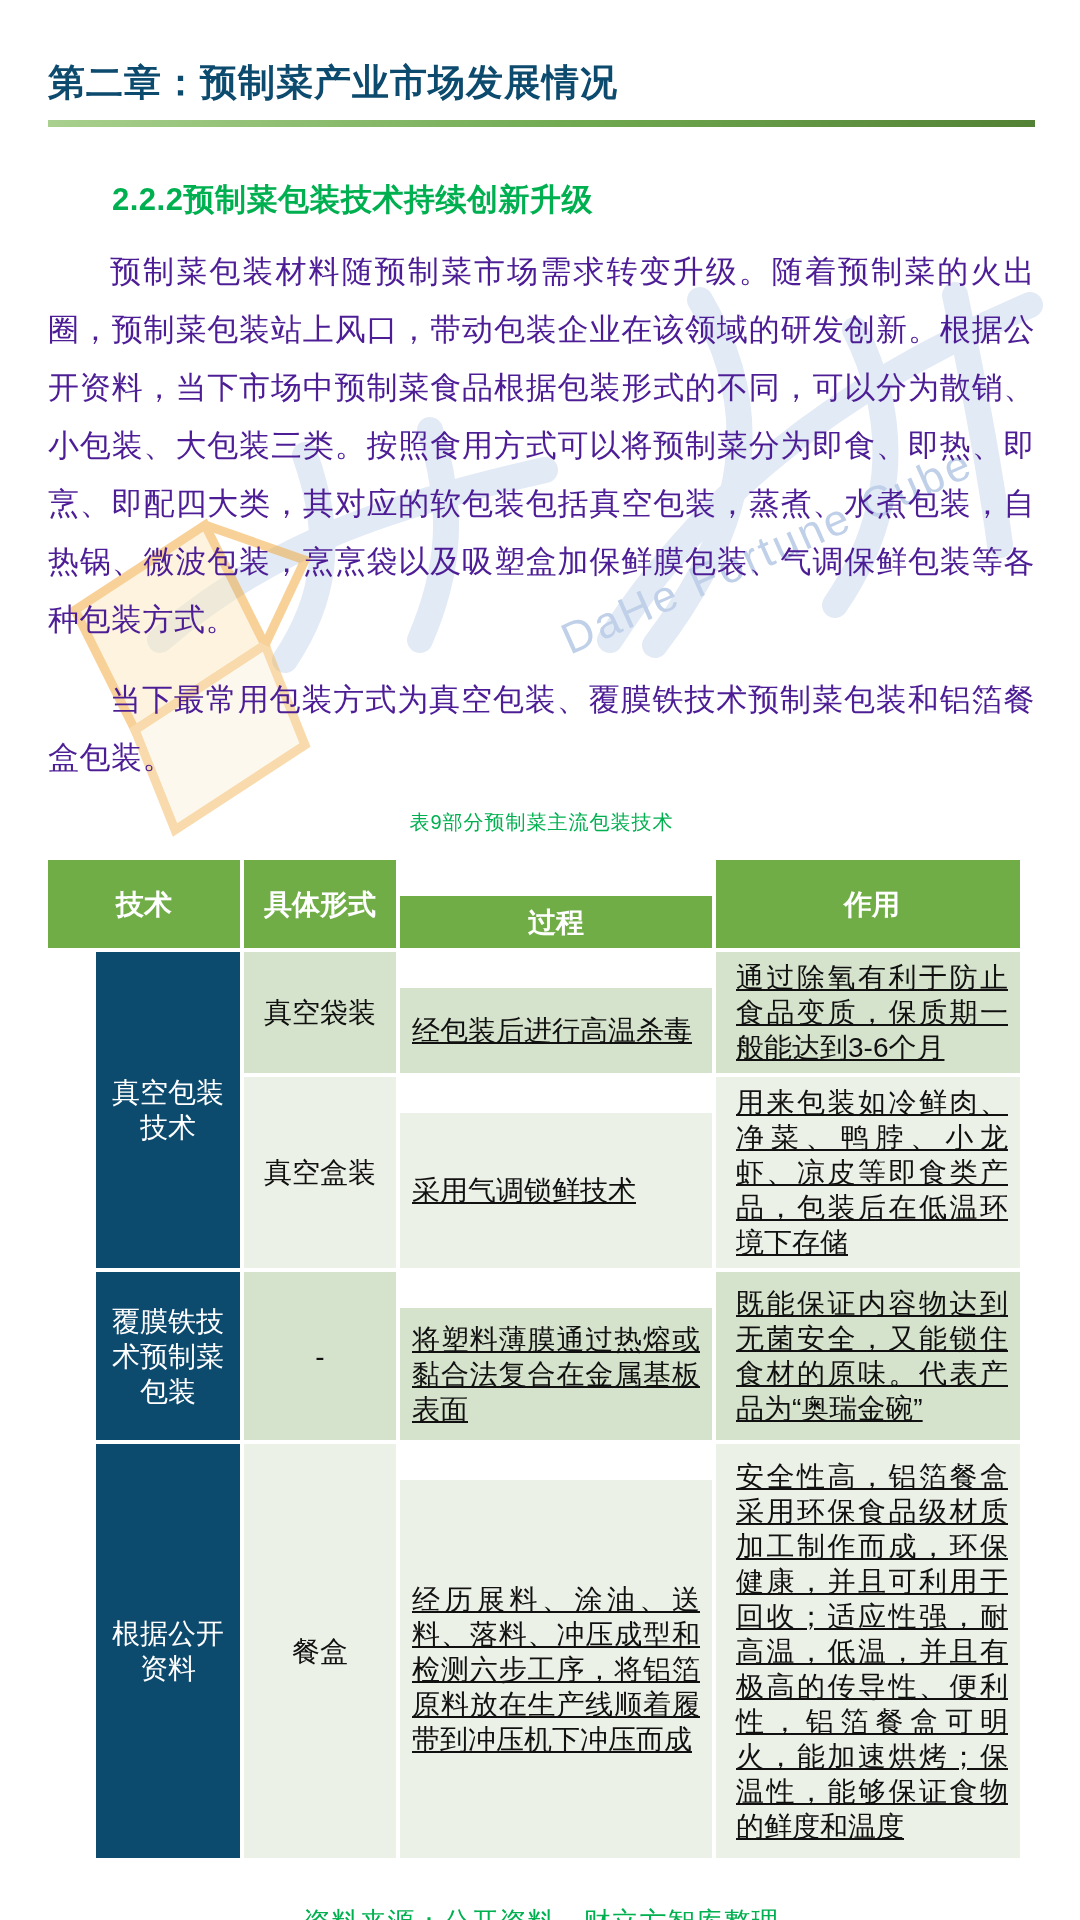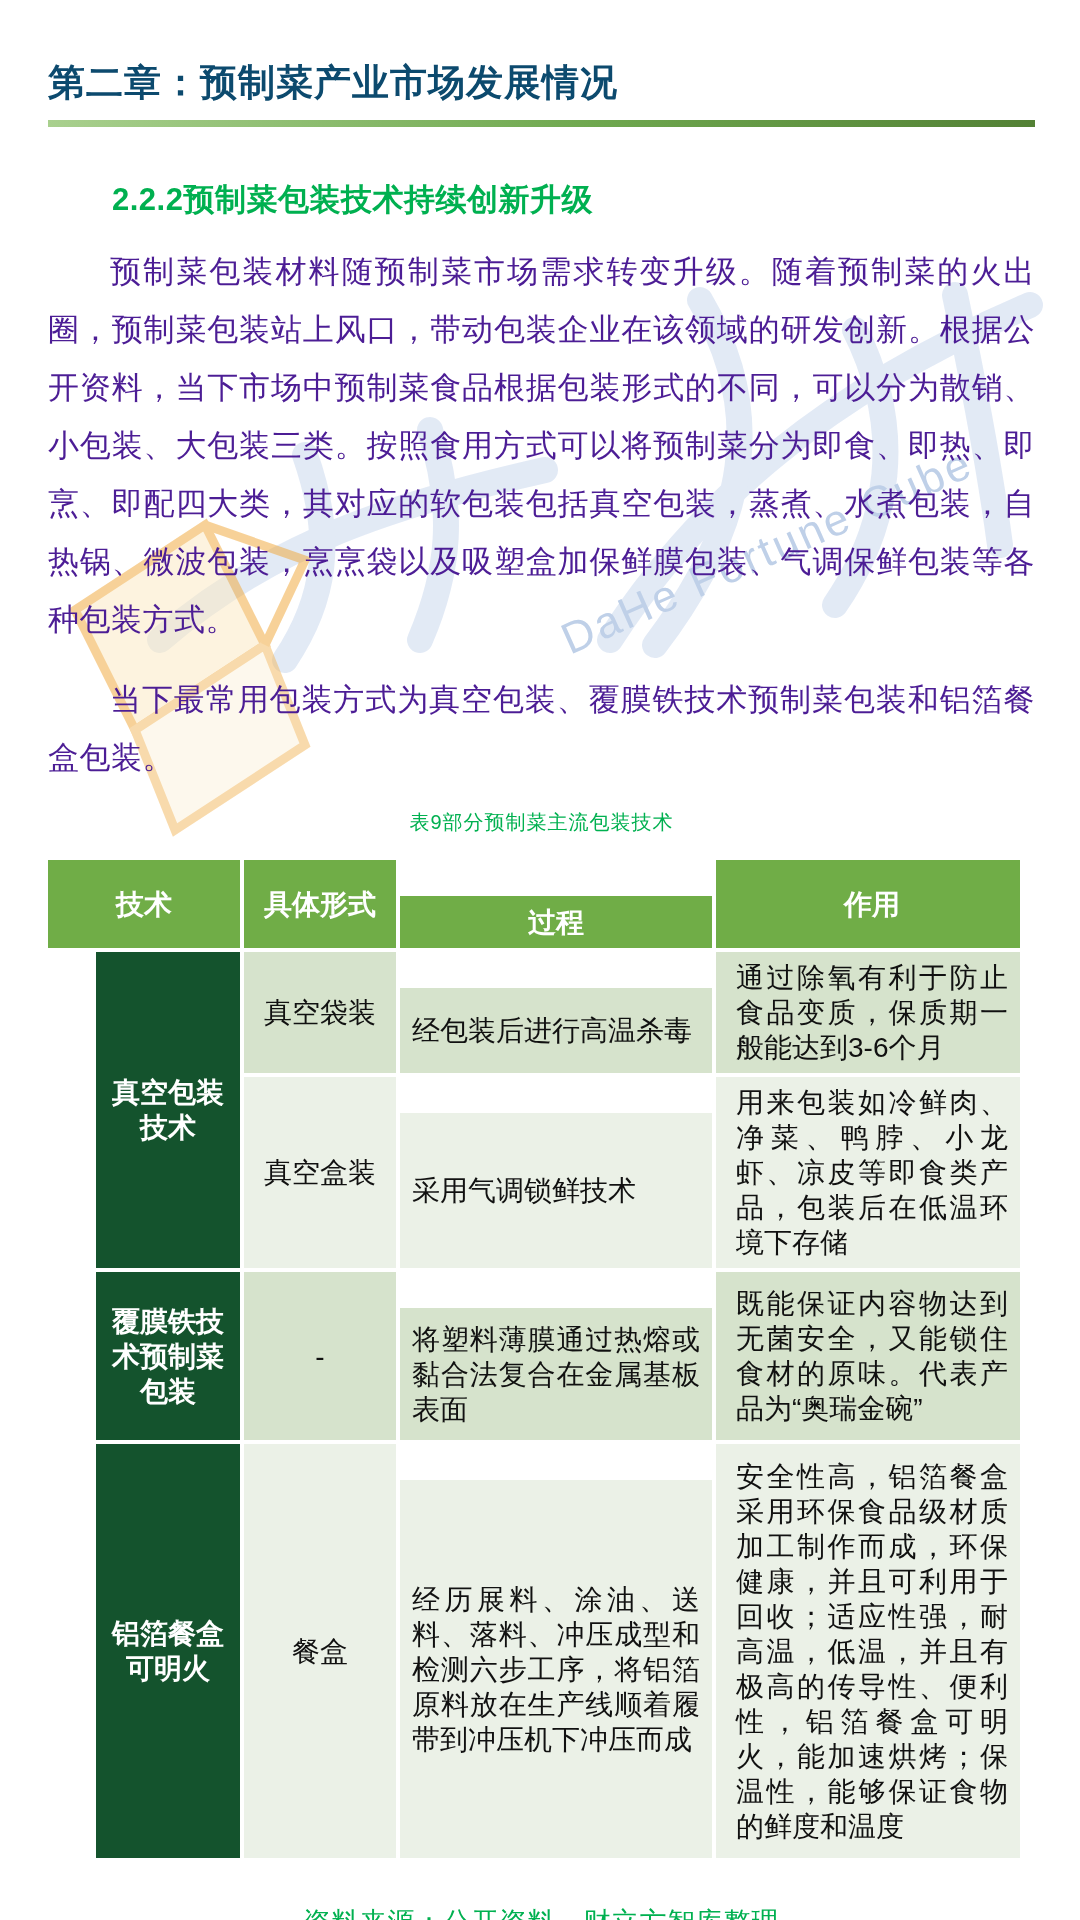--- a/index.html
+++ b/index.html
@@ -35,23 +35,23 @@
     grid-template-columns:192px 152px 312px 304px;
     grid-template-rows:88px minmax(118px,auto) minmax(170px,auto) minmax(168px,auto) minmax(414px,auto);
     gap:4px;width:964px;font-size:28px;
   }
   .cell{
     display:flex;align-items:center;justify-content:center;
     box-sizing:border-box;padding:8px 12px;line-height:35px;
   }
   .cell .txt{display:block;width:100%;}
   .cell.center .txt{text-align:center;}
-  .cell.just .txt{text-align:justify;}
+  .cell.just .txt{text-align:justify;text-decoration:underline;}
   .head{background:#70AD47;color:#ffffff;font-weight:bold;}
-  .tech{background:#14532d;color:#ffffff;font-weight:bold;margin-left:48px;}
+  .tech{background:#0c4a6e;color:#ffffff;font-weight:normal;margin-left:48px;}
   .band-a{background:#D6E3CC;}
   .band-b{background:#EBF1E7;}
 
   .r1{grid-row:2;} .r2{grid-row:3;} .r3{grid-row:4;} .r4{grid-row:5;}
   .c1{grid-column:1;} .c2{grid-column:2;} .c3{grid-column:3;margin-top:36px;} .c4{grid-column:4;padding-left:20px;}
   .tech-span2{grid-column:1;grid-row:2 / span 2;}
 
   .source-note{
     margin-top:46px;text-align:center;font-size:27px;color:#00B050;letter-spacing:1px;
   }
@@ -134,21 +134,21 @@
       <span class="txt">-</span>
     </div>
     <div class="cell band-a just r3 c3">
       <span class="txt">将塑料薄膜通过热熔或黏合法复合在金属基板表面</span>
     </div>
     <div class="cell band-a just r3 c4">
       <span class="txt">既能保证内容物达到无菌安全，又能锁住食材的原味。代表产品为“奥瑞金碗”</span>
     </div>
 
     <div class="cell tech center r4 c1">
-      <span class="txt">铝箔餐盒可明火</span>
+      <span class="txt">根据公开资料</span>
     </div>
     <div class="cell band-b just r4 c3">
       <span class="txt">经历展料、涂油、送料、落料、冲压成型和检测六步工序，将铝箔原料放在生产线顺着履带到冲压机下冲压而成</span>
     </div>
     <div class="cell band-b center r4 c2">
       <span class="txt">餐盒</span>
     </div>
     <div class="cell band-b just r4 c4">
       <span class="txt">安全性高，铝箔餐盒采用环保食品级材质加工制作而成，环保健康，并且可利用于回收；适应性强，耐高温，低温，并且有极高的传导性、便利性，铝箔餐盒可明火，能加速烘烤；保温性，能够保证食物的鲜度和温度</span>
     </div>

